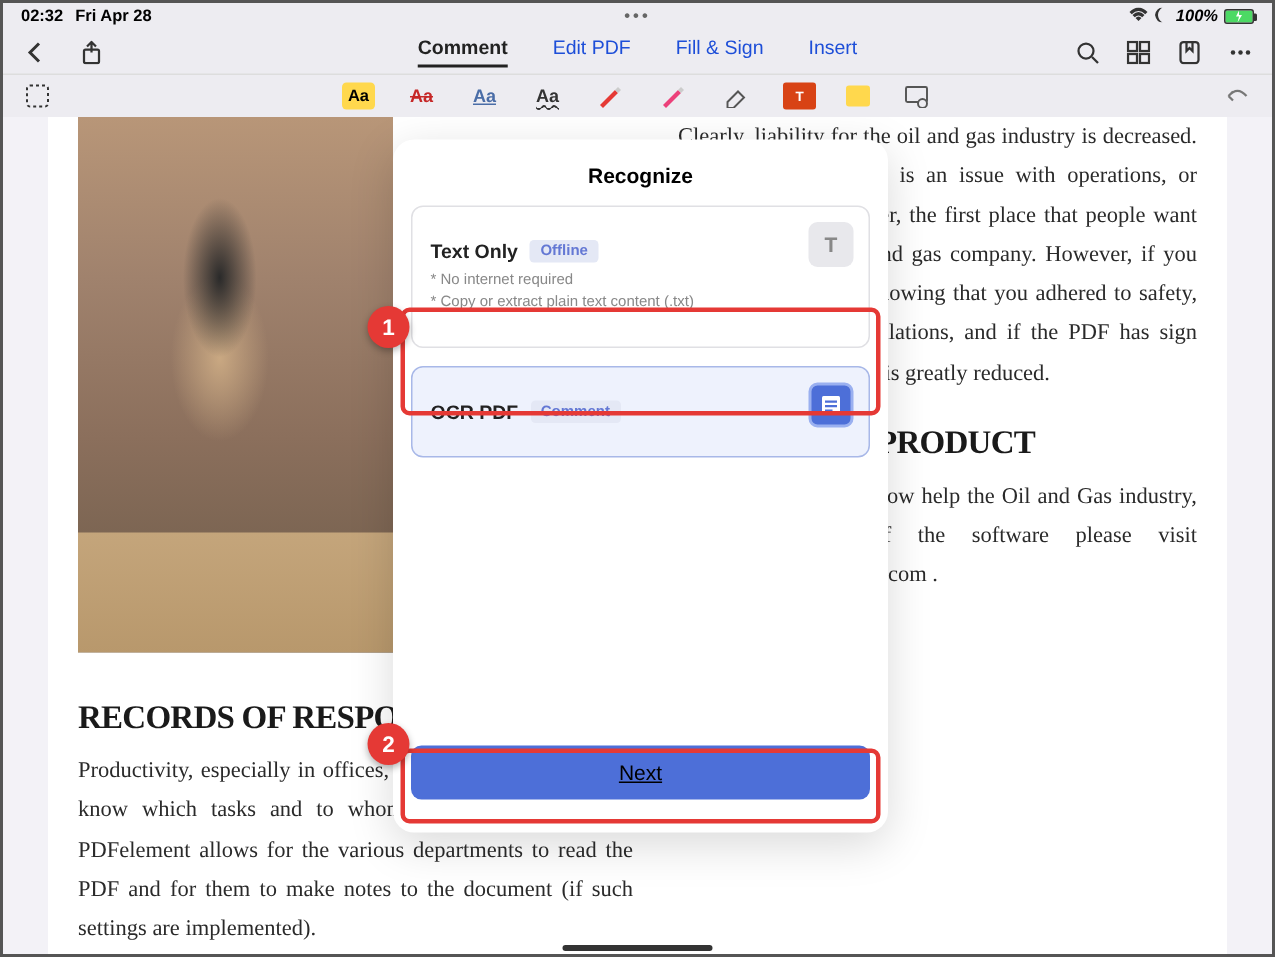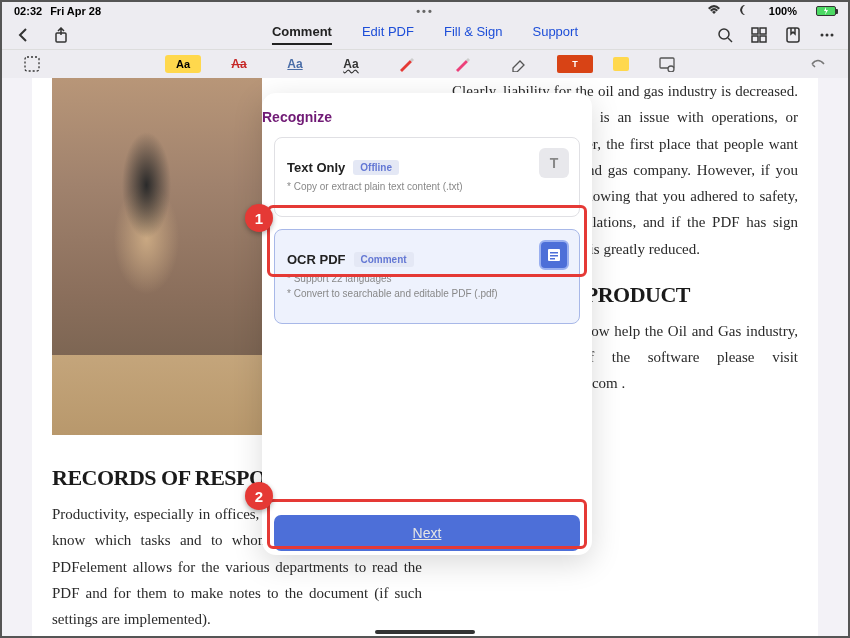--- a/index.html
+++ b/index.html
@@ -1,36 +1,36 @@
 <!DOCTYPE html>
 <html><head>
 <meta charset="utf-8">
 <style>
 * { margin: 0; padding: 0; box-sizing: border-box; font-family: -apple-system, BlinkMacSystemFont, 'Segoe UI', sans-serif; }
 body { width: 850px; height: 638px; background: #fff; border: 2px solid #555; overflow: hidden; position: relative; }
 
 .status-bar { height: 18px; background: #edecf1; display: flex; justify-content: space-between; align-items: center; padding: 0 12px; font-size: 11px; font-weight: 600; }
 .status-left { display: flex; gap: 8px; }
 .status-center { position: absolute; left: 50%; transform: translateX(-50%); letter-spacing: 2px; color: #666; }
-.status-right { display: flex; gap: 19px; align-items: center; }
+.status-right { display: flex; gap: 4px; align-items: center; font-style: italic; }
 .battery-box { display: inline-block; width: 20px; height: 10px; border: 1px solid #333; border-radius: 2px; position: relative; background: linear-gradient(to right, #4cd964 100%, #4cd964 100%); }
 .battery-box::after { content: ''; position: absolute; right: -3px; top: 2px; width: 2px; height: 5px; background: #333; border-radius: 0 1px 1px 0; }
 
 .nav-bar { height: 30px; background: #edecf1; display: flex; align-items: center; padding: 0 12px; border-bottom: 1px solid #ddd; position: relative; }
 .nav-left { display: flex; gap: 20px; align-items: center; }
 .nav-tabs { position: absolute; left: 50%; transform: translateX(-50%); display: flex; gap: 30px; }
 .nav-tab { font-size: 13px; color: #1d4ed8; cursor: pointer; padding-bottom: 4px; }
 .nav-tab.active { font-weight: 700; color: #222; border-bottom: 2px solid #222; }
 .nav-right { margin-left: auto; display: flex; gap: 16px; align-items: center; }
 .icon-btn { width: 18px; height: 18px; display: flex; align-items: center; justify-content: center; color: #333; cursor: pointer; }
 
 .toolbar { height: 28px; background: #edecf1; display: flex; align-items: center; justify-content: center; gap: 20px; padding: 0 12px; position: relative; }
 .toolbar-left-icon { position: absolute; left: 12px; }
 .toolbar-right-icon { position: absolute; right: 12px; }
-.tool-item { width: 36px; height: 18px; display: flex; align-items: center; justify-content: center; cursor: pointer; }
+.tool-item { width: 22px; height: 18px; display: flex; align-items: center; justify-content: center; cursor: pointer; }
 .highlight-tool { background: #ffd84d; border-radius: 3px; font-size: 11px; font-weight: 700; padding: 1px 3px; }
 .aa-red { color: #c62828; font-size: 12px; font-weight: 700; text-decoration: line-through; }
 .aa-blue { color: #4a6da7; font-size: 12px; font-weight: 700; text-decoration: underline; }
 .aa-plain { color: #333; font-size: 12px; font-weight: 700; }
 .marker { width: 18px; height: 16px; }
 .text-box-tool { background: #d84315; color: #fff; font-size: 9px; font-weight: 700; padding: 2px 4px; border-radius: 2px; }
 .note-tool { background: #ffd84d; width: 16px; height: 14px; border-radius: 2px; }
 
 .document { position: relative; height: 560px; background: #f3f2f7; padding: 0; overflow: hidden; }
 .page { background: #fff; margin: 0 30px; height: 100%; position: relative; padding: 0 20px; }
@@ -45,38 +45,38 @@
   linear-gradient(180deg, #b89678 0%, #a0826d 30%, #8b6f5c 60%, #6b5a48 100%);
 }
 .desk-items { position: absolute; bottom: 0; left: 0; right: 0; height: 80px; background: linear-gradient(180deg, #c4a57b 0%, #b8986c 100%); }
 
 .heading1 { font-family: Georgia, 'Times New Roman', serif; font-size: 22px; font-weight: 900; color: #1a1a1a; margin-top: 30px; letter-spacing: -0.5px; }
 .body-text { font-family: Georgia, 'Times New Roman', serif; font-size: 15px; line-height: 1.75; color: #2a2a2a; text-align: justify; margin-top: 10px; }
 .right-col .body-text:first-child { margin-top: 0; }
 .right-col .heading1 { margin-top: 20px; }
 
 .overlay { position: absolute; top: 15px; left: 260px; width: 330px; height: 462px; background: #fff; border-radius: 14px; box-shadow: 0 8px 30px rgba(0,0,0,0.15); z-index: 100; display: flex; flex-direction: column; }
-.overlay-title { font-size: 14px; font-weight: 600; color: #701a75; padding: 16px 0 12px; }
+.overlay-title { text-align: center; font-size: 14px; font-weight: 600; color: #000000; padding: 16px 0 12px; }
 .overlay-body { flex: 1; padding: 0 12px; }
 .option-card { border: 1px solid #e0e0e4; border-radius: 8px; padding: 22px 12px; margin-bottom: 12px; position: relative; }
 .option-card.selected { border: 1px solid #a8b8e8; background: #eef2fd; }
 .option-title { font-size: 13px; font-weight: 700; color: #222; display: flex; align-items: center; gap: 8px; }
 .badge { font-size: 10px; font-weight: 600; padding: 2px 7px; border-radius: 3px; }
 .badge-offline { background: #e4e8f5; color: #6478d4; text-align: center; }
 .badge-online { background: #e4e8f5; color: #6478d4; }
 .option-desc { font-size: 10px; color: #888; margin-top: 4px; line-height: 1.5; }
 .option-icon { position: absolute; right: 10px; top: 10px; width: 30px; height: 30px; border-radius: 6px; display: flex; align-items: center; justify-content: center; }
 .option-icon.text-icon { background: #e8e8ec; color: #888; font-weight: 700; font-size: 14px; }
 .option-icon.pdf-icon { background: #4d6fd8; color: #fff; }
 .option-icon.pdf-icon.selected-ring { border: 2px solid #9ab0f0; }
 
 .callout { position: absolute; width: 28px; height: 28px; background: #e53935; border-radius: 50%; color: #fff; font-weight: 700; font-size: 15px; display: flex; align-items: center; justify-content: center; z-index: 200; box-shadow: 0 2px 5px rgba(0,0,0,0.3); }
 .red-border { position: absolute; border: 3px solid #e53935; border-radius: 6px; z-index: 150; pointer-events: none; }
 
-.next-btn { margin: 10px 12px 4px; height: 36px; background: #4d6fd8; color: #e5e5e5; border-radius: 7px; display: flex; align-items: center; justify-content: center; font-size: 14px; font-weight: 500; cursor: pointer; text-decoration: underline; }
+.next-btn { margin: 10px 12px 22px; height: 36px; background: #4d6fd8; color: #000000; border-radius: 7px; display: flex; align-items: center; justify-content: center; font-size: 14px; font-weight: 500; cursor: pointer; text-decoration: underline; }
 
 .home-indicator { position: absolute; bottom: 4px; left: 50%; transform: translateX(-50%); width: 100px; height: 4px; background: #333; border-radius: 3px; }
 </style>
 </head>
 <body>
 
 <div class="status-bar">
   <div class="status-left">
     <span>02:32</span>
     <span>Fri Apr 28</span>
@@ -113,21 +113,21 @@
       <svg width="14" height="16" viewBox="0 0 14 16">
           <rect x="2" y="6" width="10" height="9" stroke="#333" stroke-width="1.5" fill="none" rx="1"></rect>
           <path d="M7 1 L7 8 M4 4 L7 1 L10 4" stroke="#333" stroke-width="1.5" fill="none"></path>
         </svg>
     </span>
   </div>
   <div class="nav-tabs">
     <span class="nav-tab active">Comment</span>
     <span class="nav-tab">Edit PDF</span>
     <span class="nav-tab">Fill &amp; Sign</span>
-    <span class="nav-tab">Support</span>
+    <span class="nav-tab">Insert</span>
   </div>
   <div class="nav-right">
     <span class="icon-btn">
       <svg width="16" height="16" viewBox="0 0 16 16">
           <circle cx="7" cy="7" r="5" stroke="#333" stroke-width="1.5" fill="none"></circle>
           <path d="M11 11 L15 15" stroke="#333" stroke-width="1.5"></path>
         </svg>
     </span>
     <span class="icon-btn">
       <svg width="16" height="16" viewBox="0 0 16 16">
@@ -216,32 +216,29 @@
 
   <div class="overlay">
     <div class="overlay-title">Recognize</div>
     <div class="overlay-body">
       <div class="option-card">
         <div class="option-title">
           <span>Text Only</span>
           <span class="badge badge-offline">Offline</span>
         </div>
         <div class="option-desc">
+          <div>* No internet required</div>
           <div>* Copy or extract plain text content (.txt)</div>
         </div>
         <div class="option-icon text-icon">T</div>
       </div>
       <div class="option-card selected">
         <div class="option-title">
           <span>OCR PDF</span>
           <span class="badge badge-online">Comment</span>
-        </div>
-        <div class="option-desc">
-          <div>* Support 22 languages</div>
-          <div>* Convert to searchable and editable PDF (.pdf)</div>
         </div>
         <div class="option-icon pdf-icon selected-ring">
           <svg width="16" height="16" viewBox="0 0 16 16">
               <rect x="2" y="2" width="12" height="12" fill="#fff" rx="1"></rect>
               <rect x="4" y="5" width="8" height="1.5" fill="#4d6fd8"></rect>
               <rect x="4" y="8" width="8" height="1.5" fill="#4d6fd8"></rect>
               <rect x="4" y="11" width="5" height="1.5" fill="#4d6fd8"></rect>
             </svg>
         </div>
       </div>

